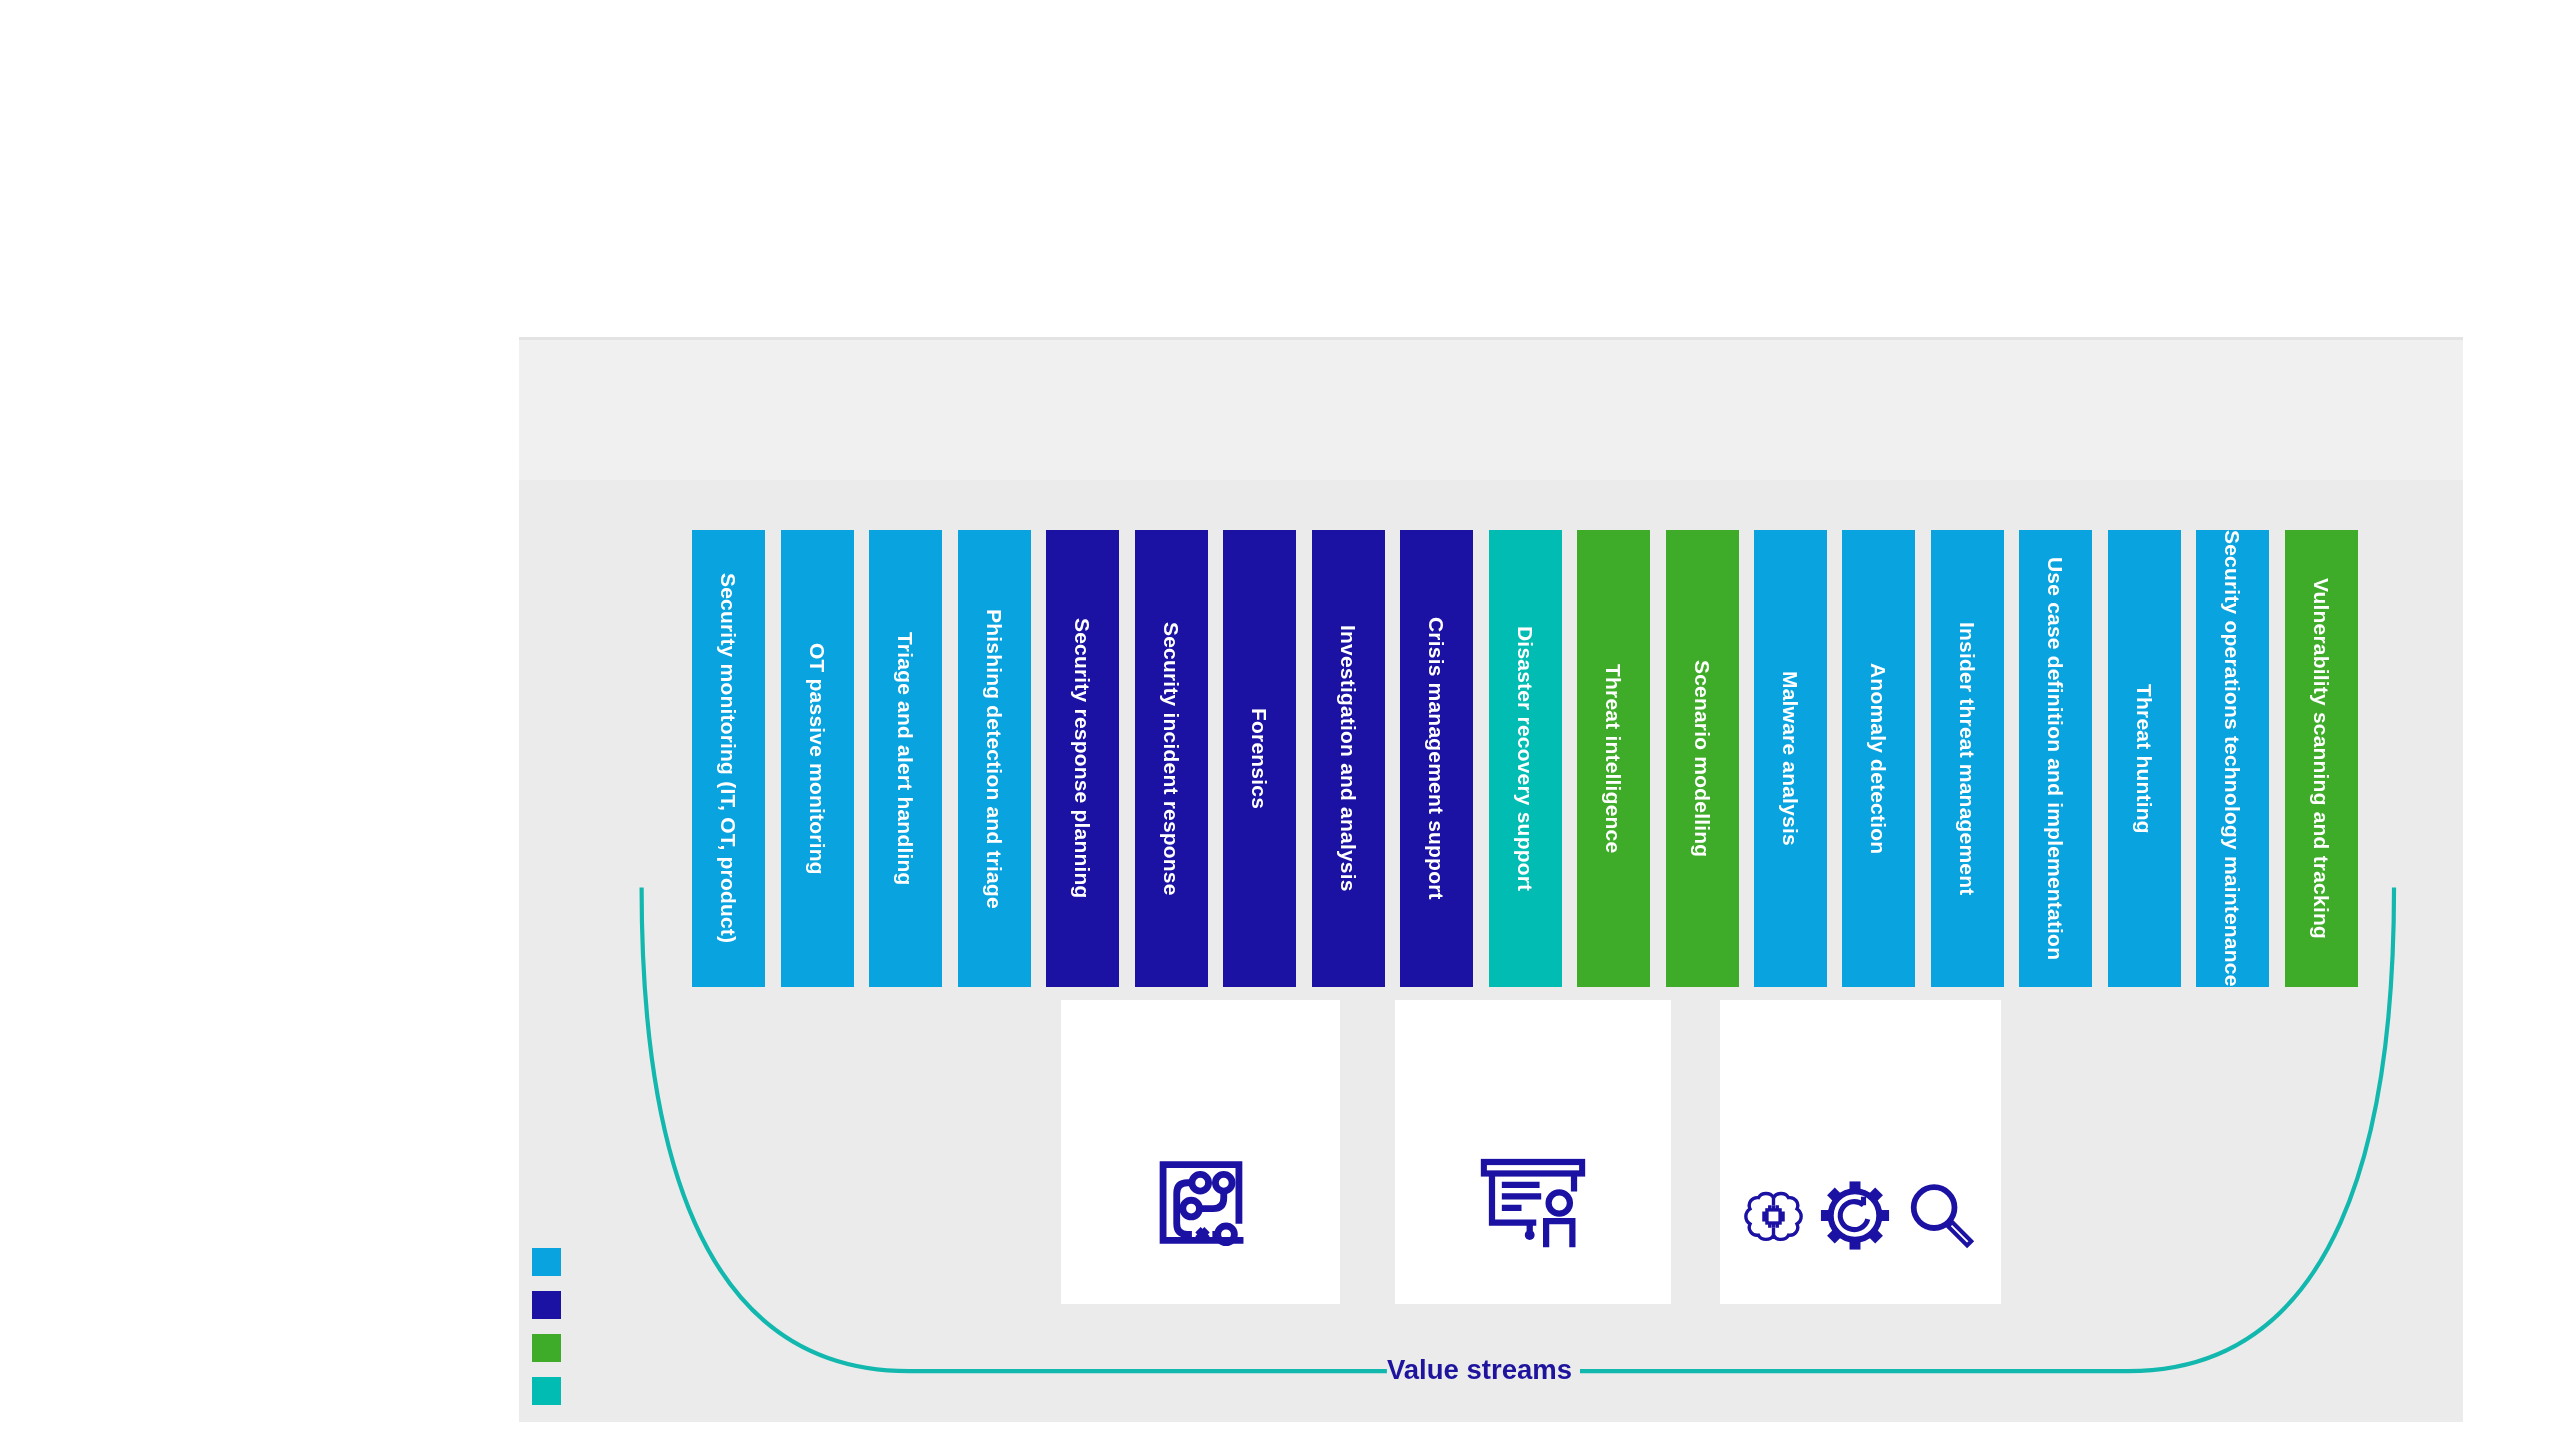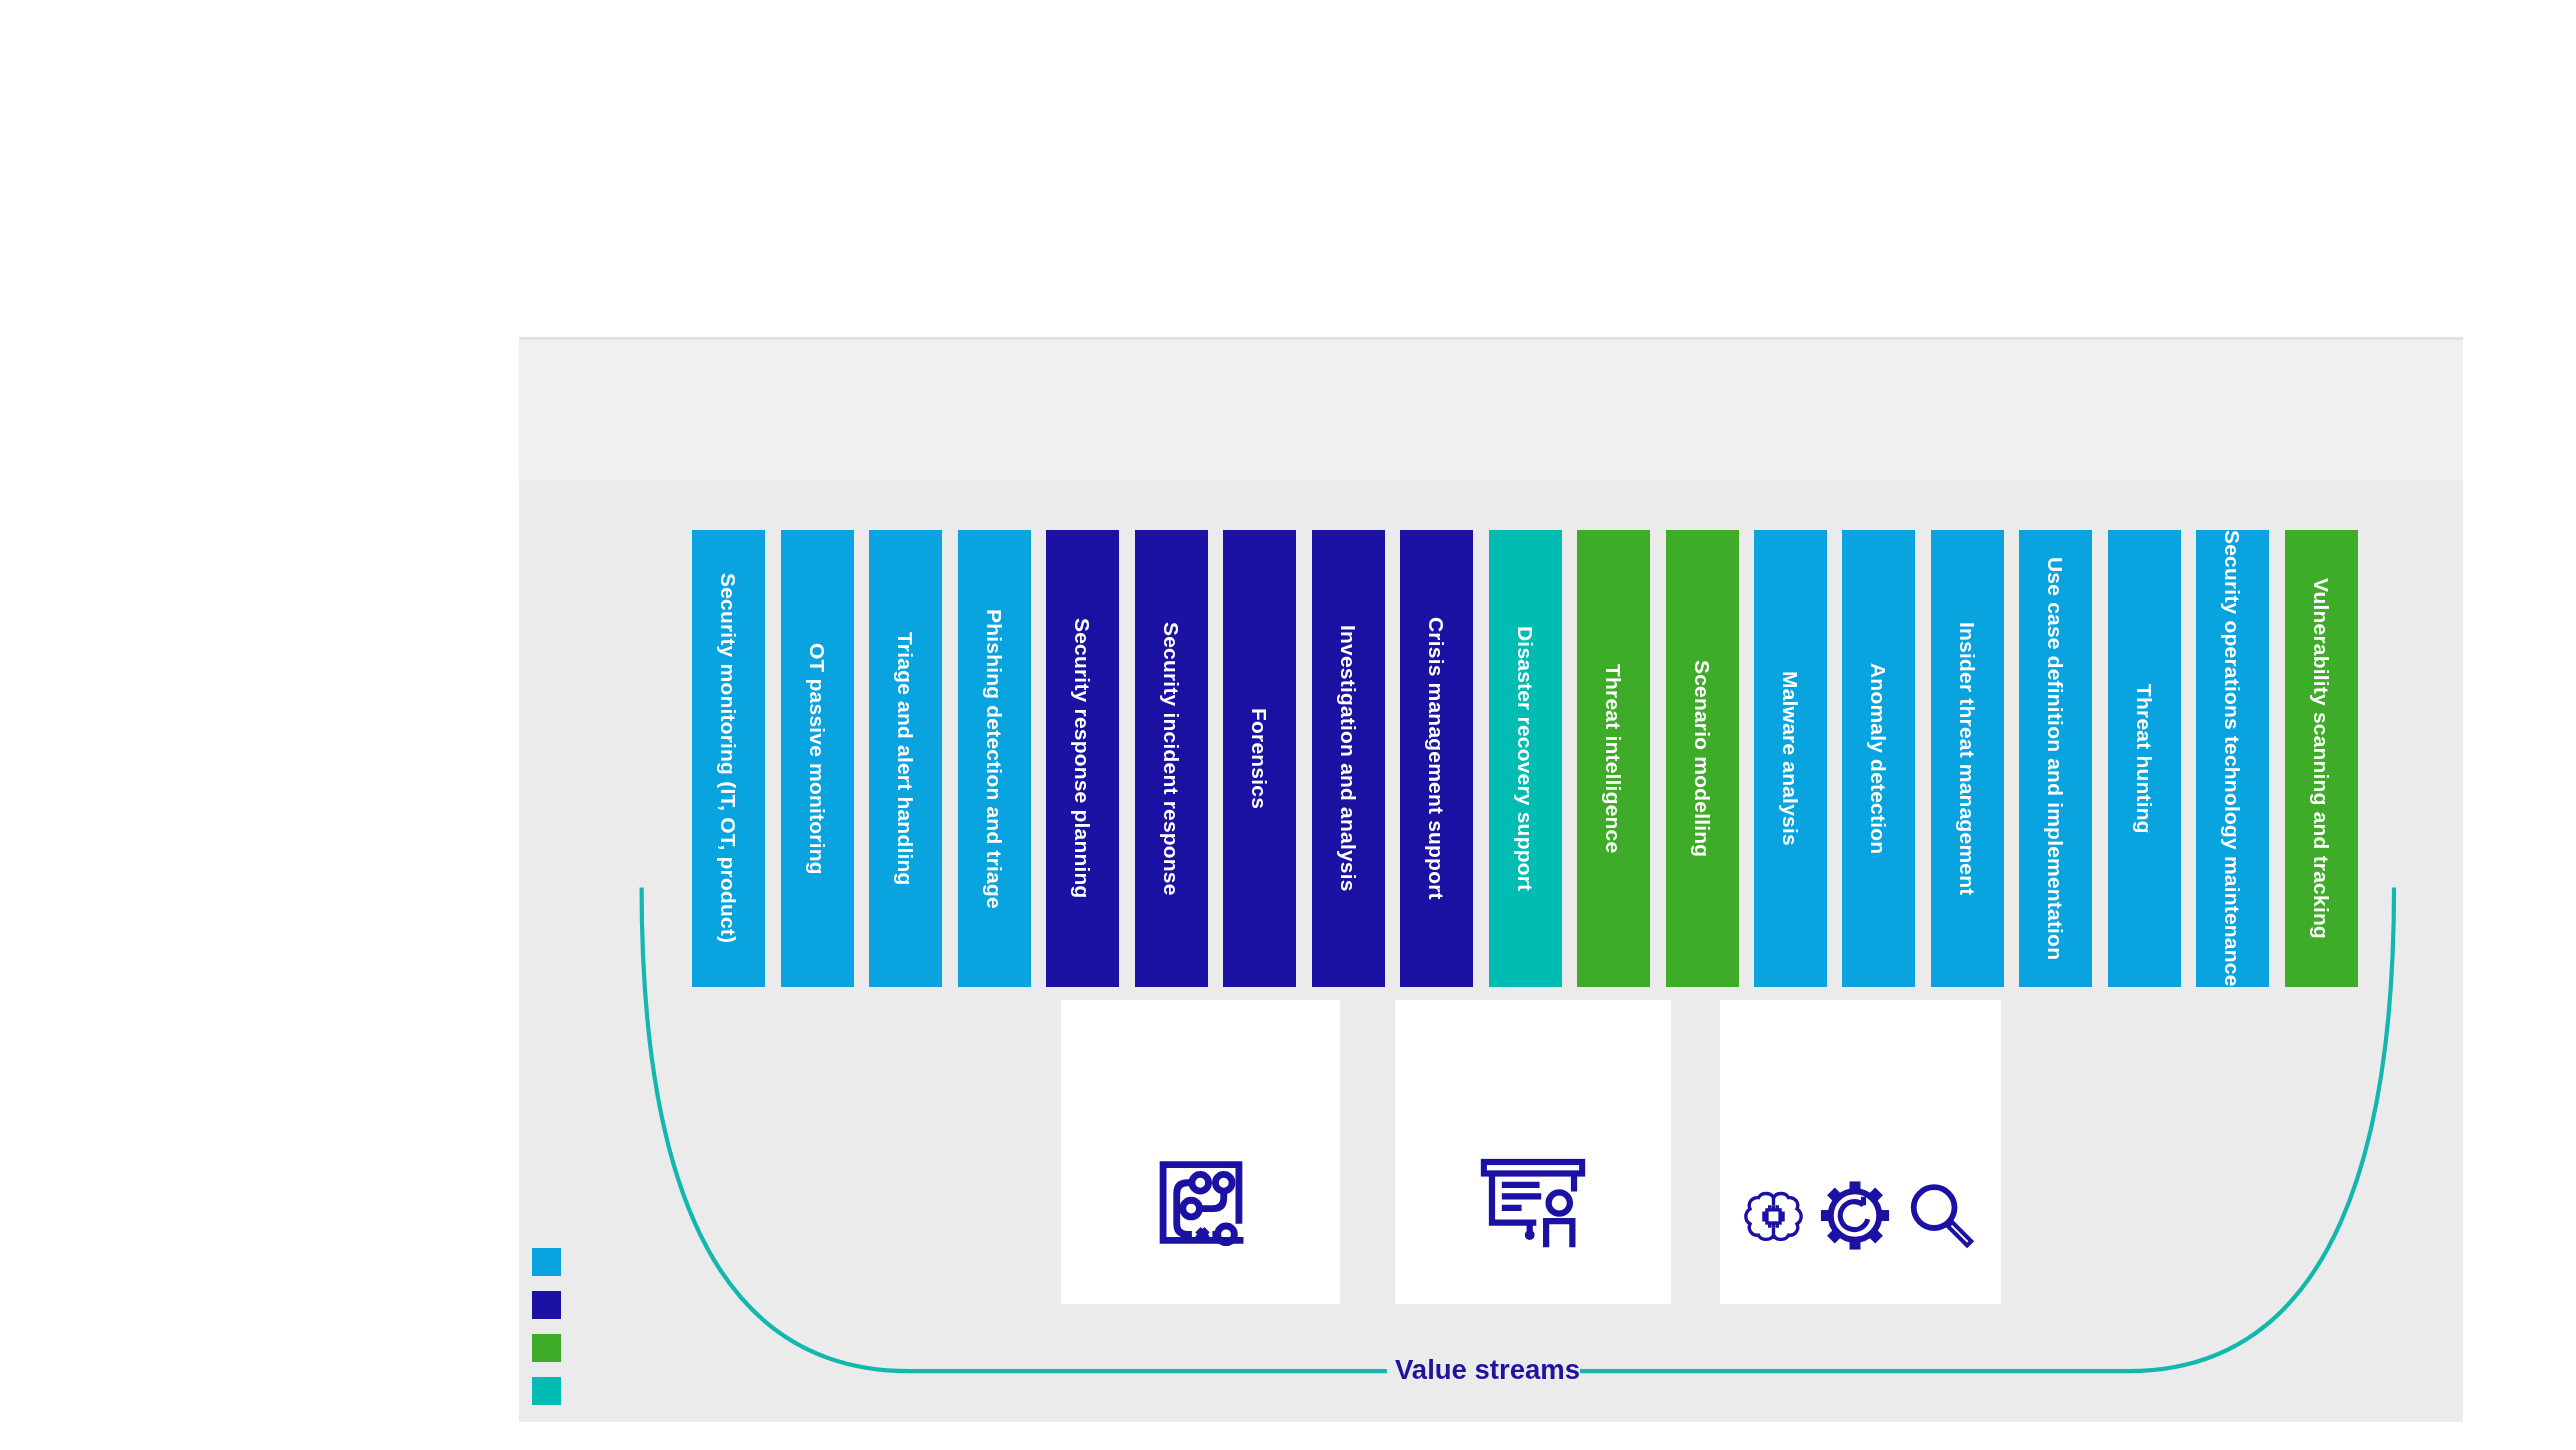--- a/index.html
+++ b/index.html
@@ -63,21 +63,21 @@
     gap: 15px;
   }
   .icon-row svg { position: static; transform: none; }
   
   .curve-svg { position: absolute; left: 0; top: 0; pointer-events: none; }
   .value-streams {
     position: absolute;
     left: 1387px; top: 1371px;
     width: 193px;
     transform: translateY(-54%);
-    text-align: right;
+    text-align: left;
     font-size: 27.5px;
     font-weight: bold;
     white-space: nowrap;
   }
   
   .legend { position: absolute; left: 532px; top: 1248px; }
   .legend .swatch {
     position: absolute;
     left: 0;
     width: 29px; height: 27.5px;

